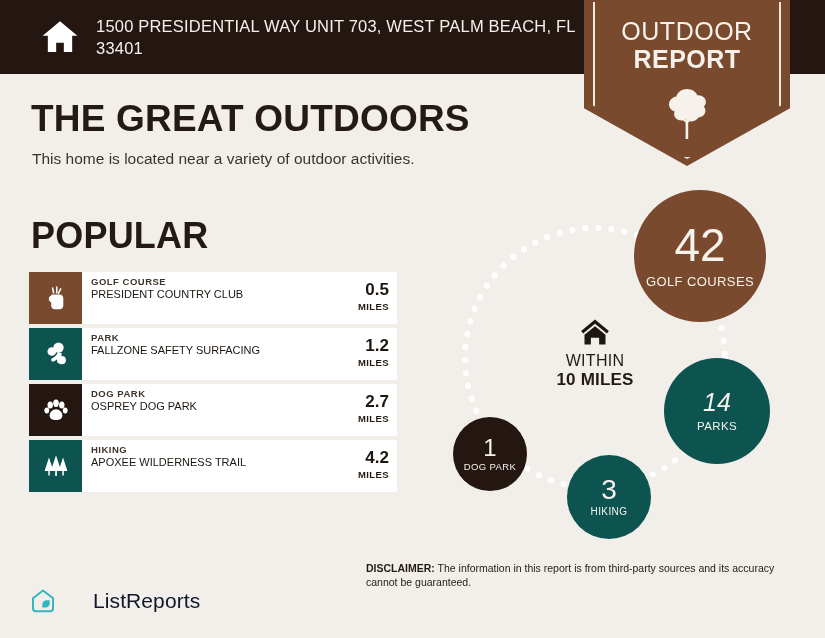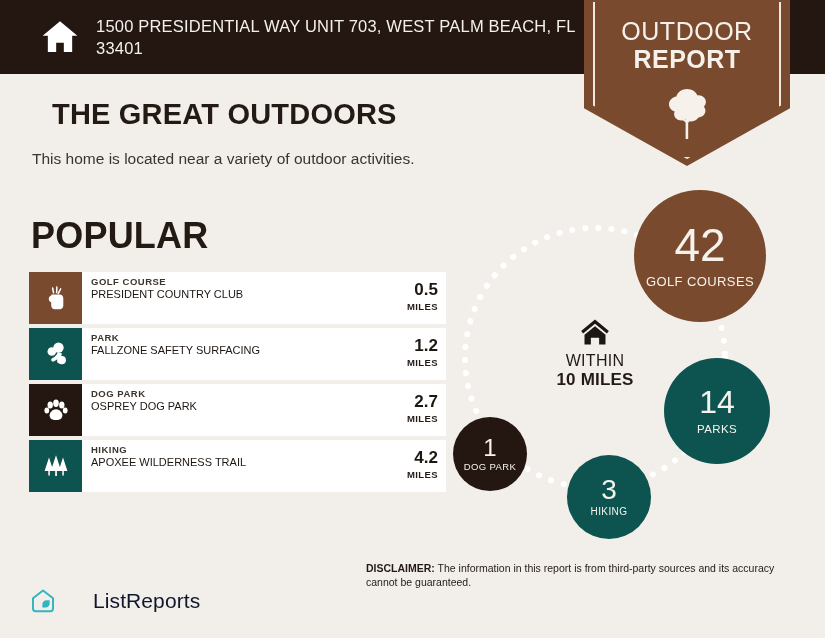--- a/index.html
+++ b/index.html
@@ -60,36 +60,35 @@
   .badge-text .l1 { display:block; font-size: 25px; letter-spacing: .5px; font-weight: 400; }
   .badge-text .l2 { display:block; font-size: 25px; letter-spacing: .5px; font-weight: 700; }
   .badge-tree {
     position: absolute; left: 663px; top: 85px;
     width: 48px; height: 56px; z-index: 7;
   }
 
   
   .title {
     position: absolute; left: 31px; top: 98px;
-    font-size: 29px; font-weight: 700; letter-spacing: .2px;
+    font-size: 37px; font-weight: 700; letter-spacing: .2px;
     color: #241a14;
-    margin-left: 21px;
   }
   .subtitle {
     position: absolute; left: 32px; top: 150px;
     font-size: 15.5px; color: #3b342e;
   }
 
   
   .popular-heading {
     position: absolute; left: 31px; top: 215px;
     font-size: 36px; font-weight: 700; letter-spacing: .2px;
     color: #241a14;
   }
-  .poi-list { position: absolute; left: 29px; top: 272px; width: 417px; }
+  .poi-list { position: absolute; left: 29px; top: 272px; width: 368px; }
   .poi-row {
     display: flex; align-items: stretch;
     background: #ffffff;
     height: 52px;
     margin-bottom: 4px;
     overflow: hidden;
   }
   .poi-icon {
     width: 53px; flex: 0 0 53px;
     display: flex; align-items: center; justify-content: center;
@@ -132,21 +131,21 @@
     text-align: right;
   }
   .stat-num { font-weight: 400; line-height: .98; }
   .stat-label { font-weight: 400; letter-spacing: .4px; line-height: 1.08; }
 
   .c-golf { left: 634px; top: 190px; width: 132px; height: 132px; background: #7a4a2e; }
   .c-golf .stat-num { font-size: 46px; }
   .c-golf .stat-label { font-size: 13px; margin-top: 6px; }
 
   .c-parks { left: 664px; top: 358px; width: 106px; height: 106px; background: #0d5450; }
-  .c-parks .stat-num { font-size: 32px; }
+  .c-parks .stat-num { font-size: 25px; font-style: italic; }
   .c-parks .stat-label { font-size: 11.5px; margin-top: 5px; }
 
   .c-hiking { left: 567px; top: 455px; width: 84px; height: 84px; background: #0d5450; }
   .c-hiking .stat-num { font-size: 28px; }
   .c-hiking .stat-label { font-size: 10px; margin-top: 4px; }
 
   .c-dogpark { left: 453px; top: 417px; width: 74px; height: 74px; background: #241711; }
   .c-dogpark .stat-num { font-size: 24px; }
   .c-dogpark .stat-label { font-size: 9.5px; margin-top: 3px; }
 

